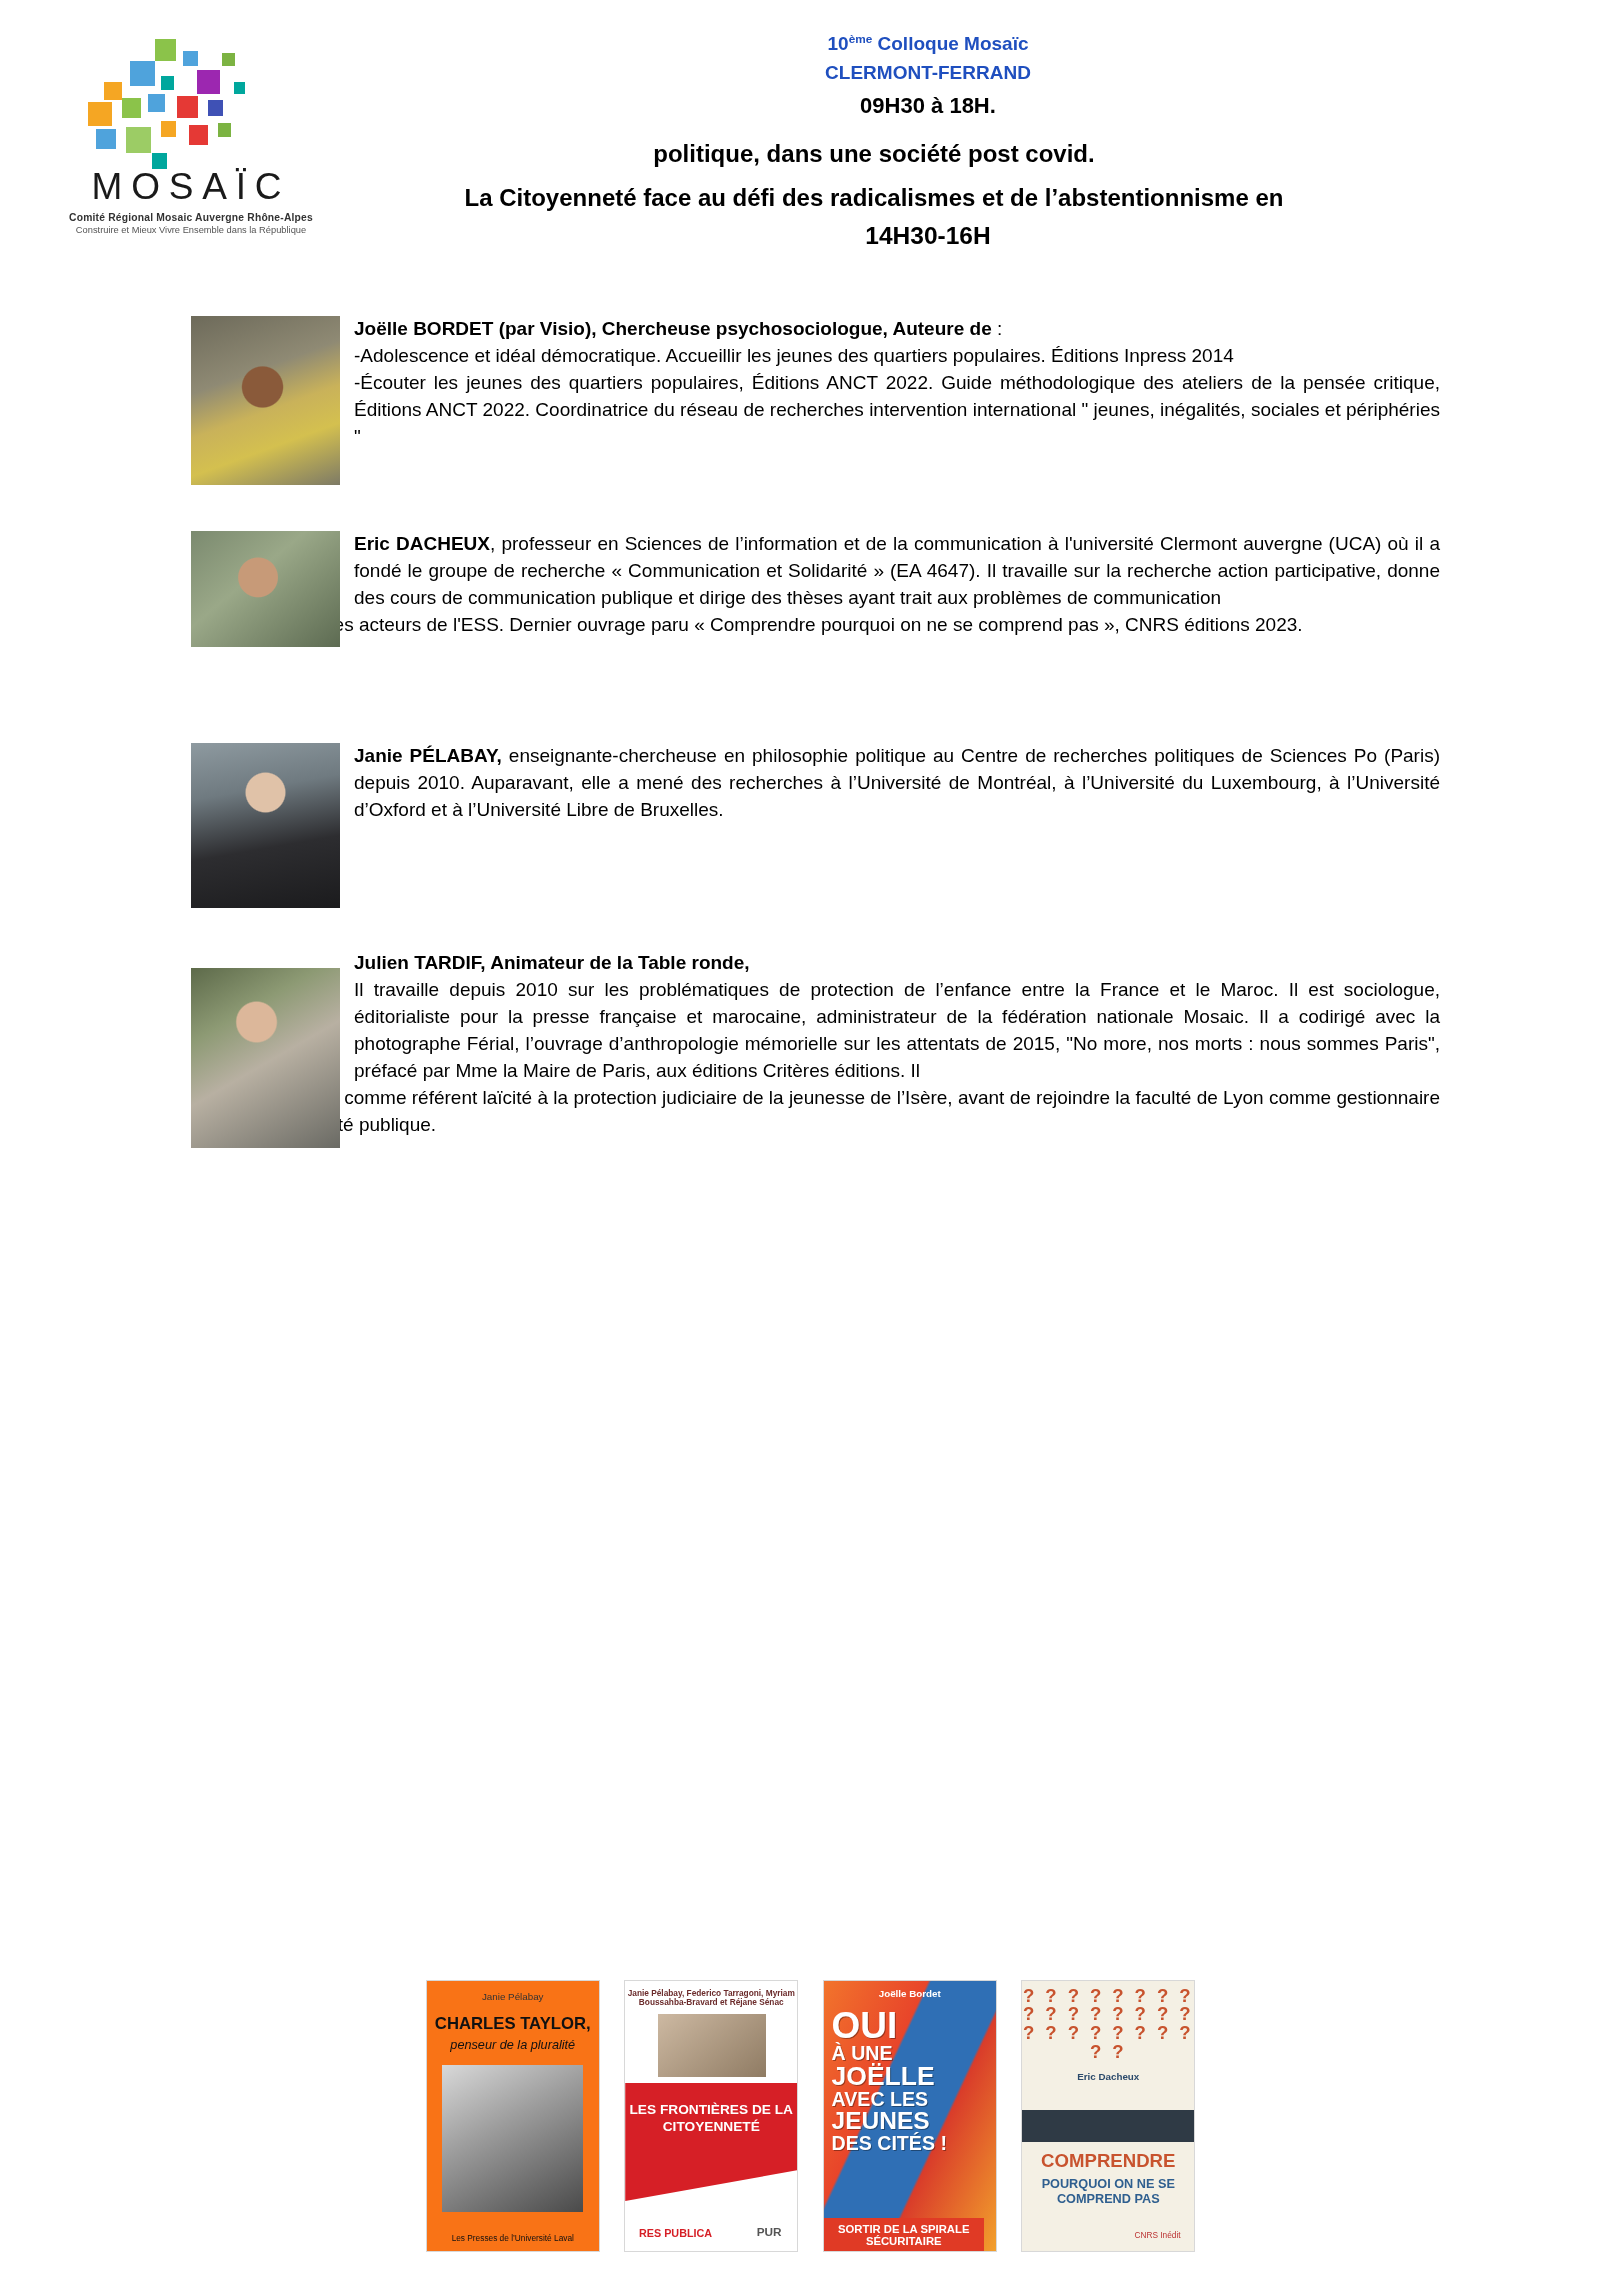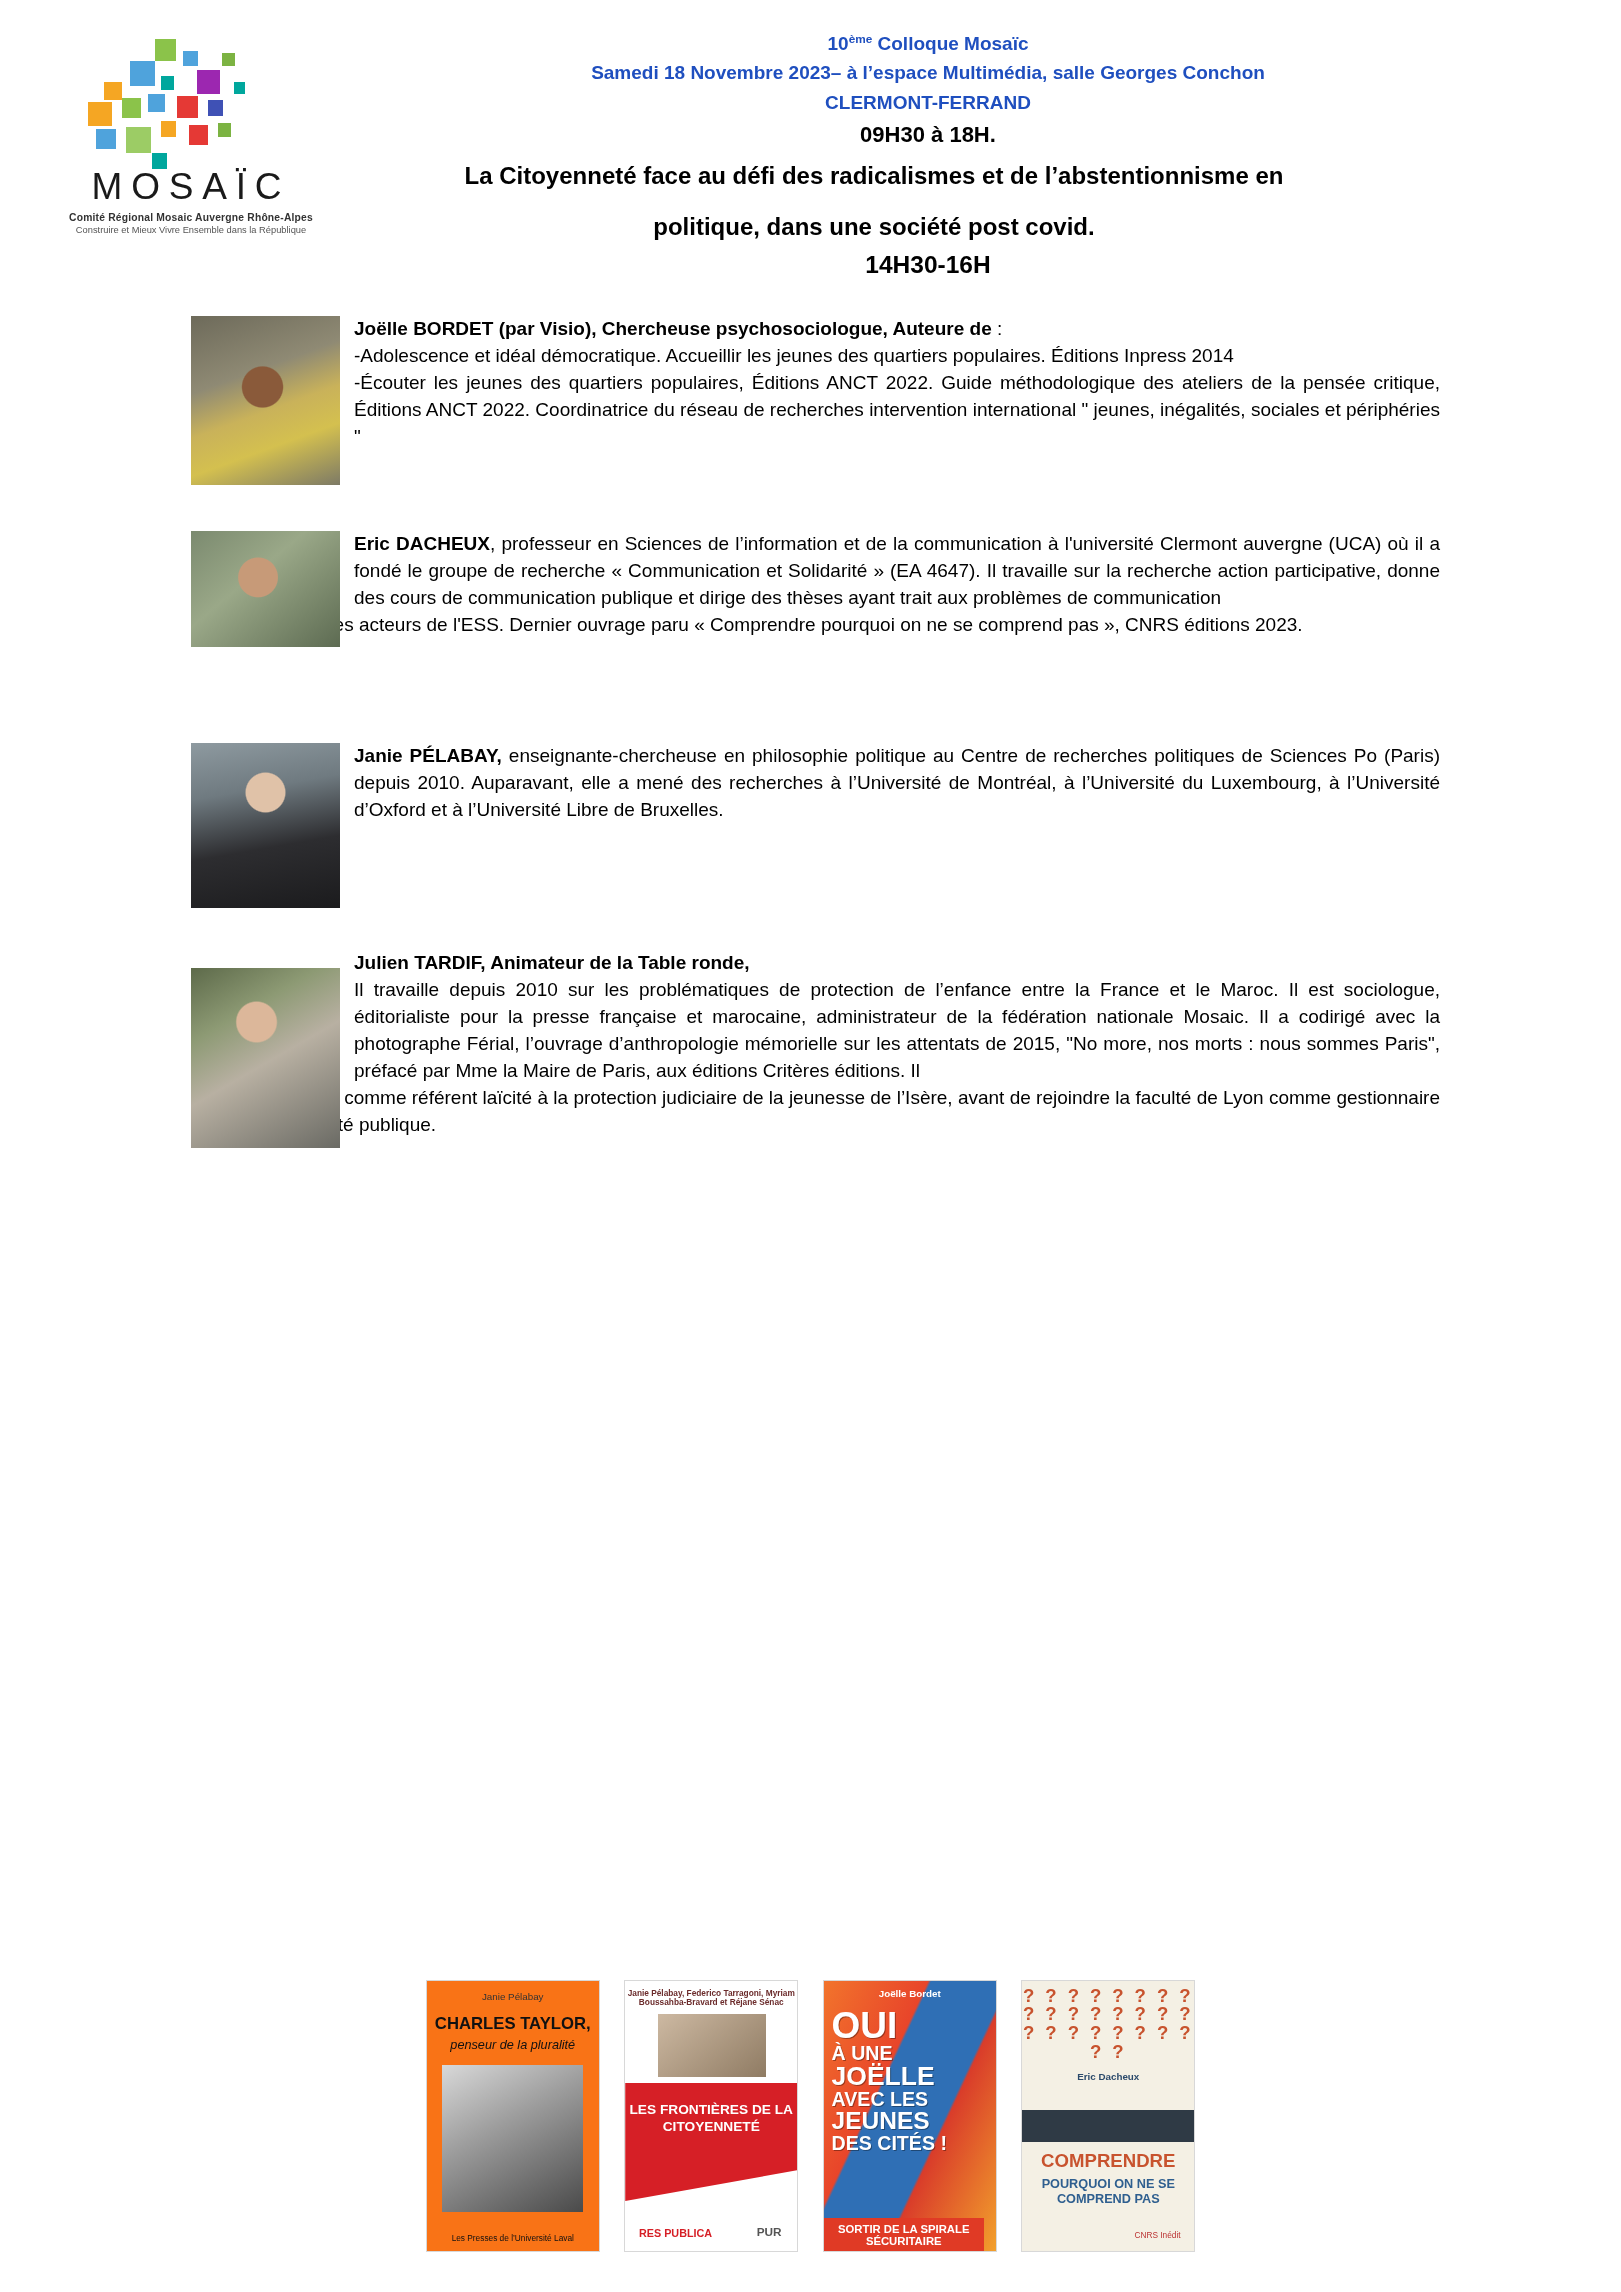--- a/index.html
+++ b/index.html
@@ -304,25 +304,24 @@
     </div>
     <div class="logo-word">MOSAÏC</div>
     <div class="logo-sub1">Comité Régional Mosaic Auvergne Rhône-Alpes</div>
     <div class="logo-sub2">Construire et Mieux Vivre Ensemble dans la République</div>
   </div>
 
   <div class="title-block">
     <div class="t-line1">
       <span>10</span><sup>ème</sup><span> Colloque Mosaïc</span>
     </div>
-    <div class="t-line2">Samedi 18 Novembre 2023–  à l’espace Multimédia, salle Georges Conchon</div>
     <div class="t-line3">CLERMONT-FERRAND</div>
     <div class="t-hours">09H30 à 18H.</div>
+    <div class="t-theme" style="margin-top:9.8px">politique, dans une société post covid.</div>
     <div class="t-theme">La Citoyenneté face au défi des radicalismes et de l’abstentionnisme en</div>
-    <div class="t-theme" style="margin-top:9.8px">politique, dans une société post covid.</div>
     <div class="t-time">14H30-16H</div>
   </div>
 </div>
 
 <div class="speakers">
 
   <div class="sp" style="margin-top:12px;min-height:178px">
     <div class="photo ph-bordet"></div>
     <div class="sp-text indent-block">
       <b>Joëlle BORDET (par Visio)</b><b>, Chercheuse psychosociologue, Auteure de</b><span> :</span><br>

